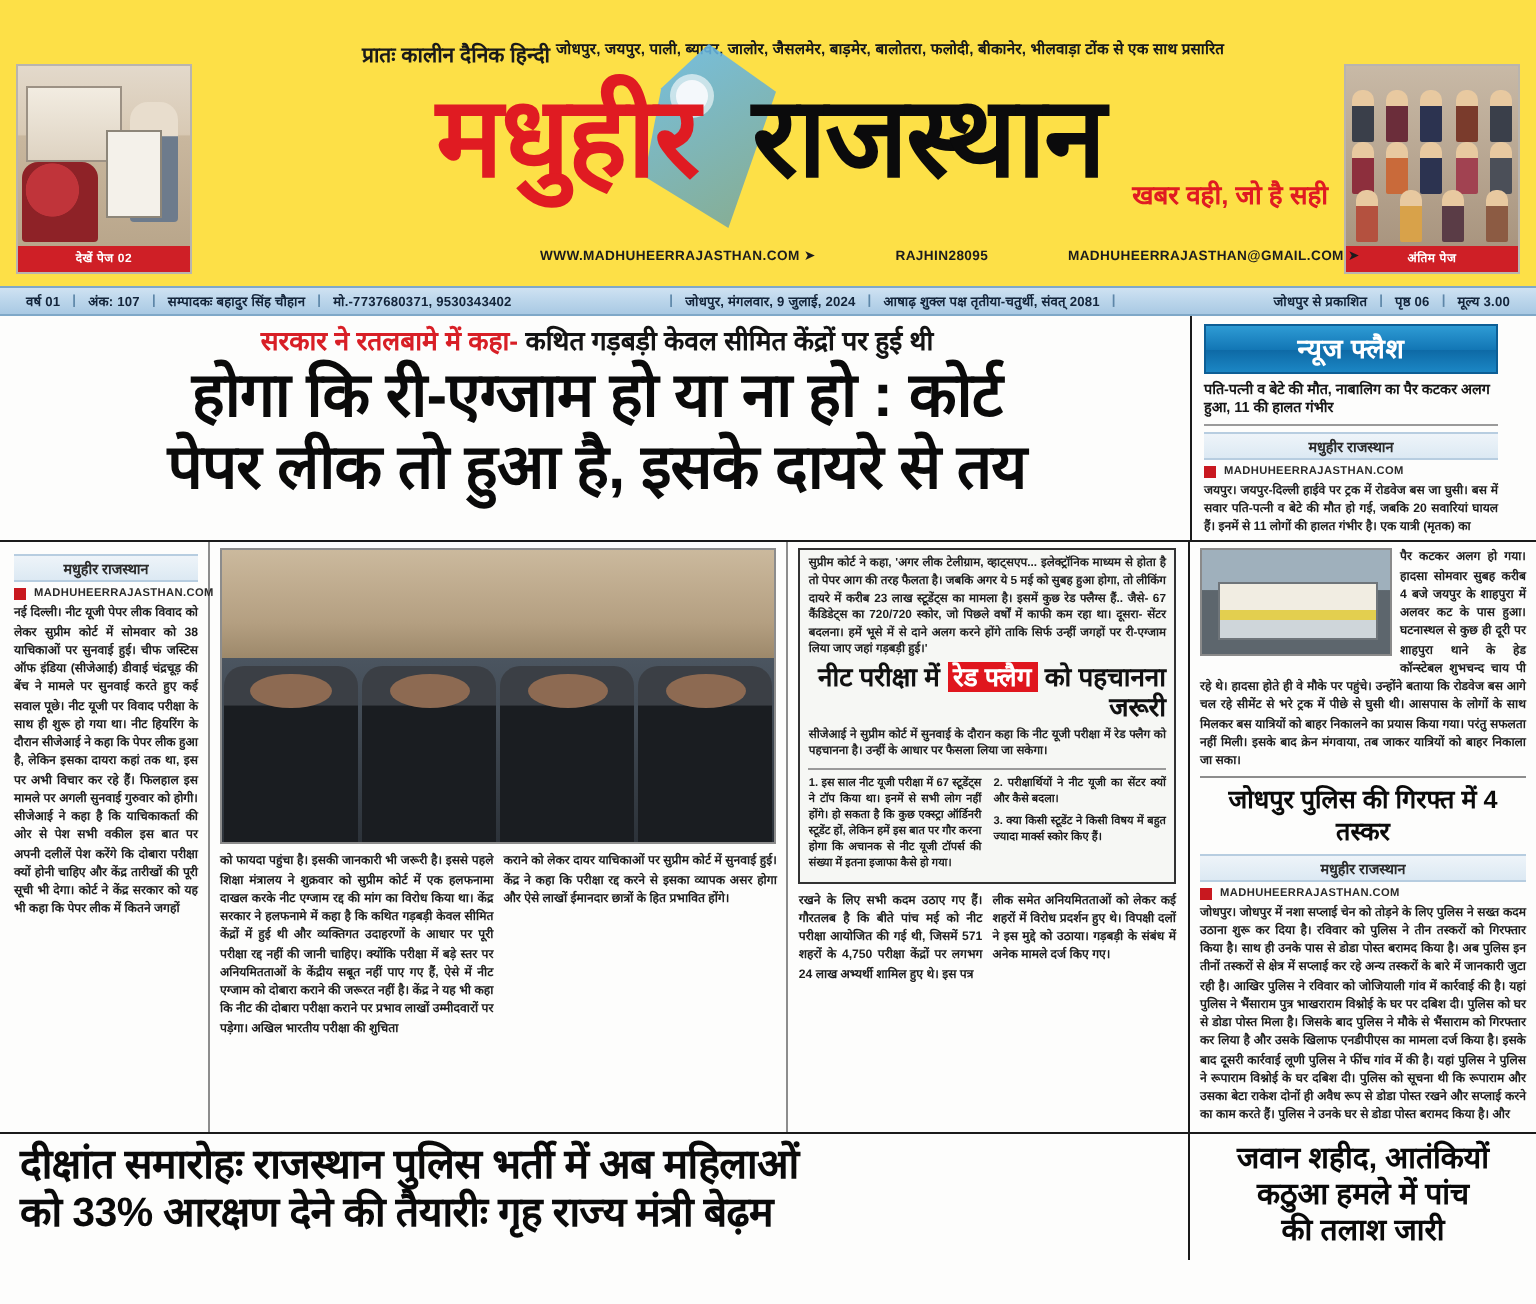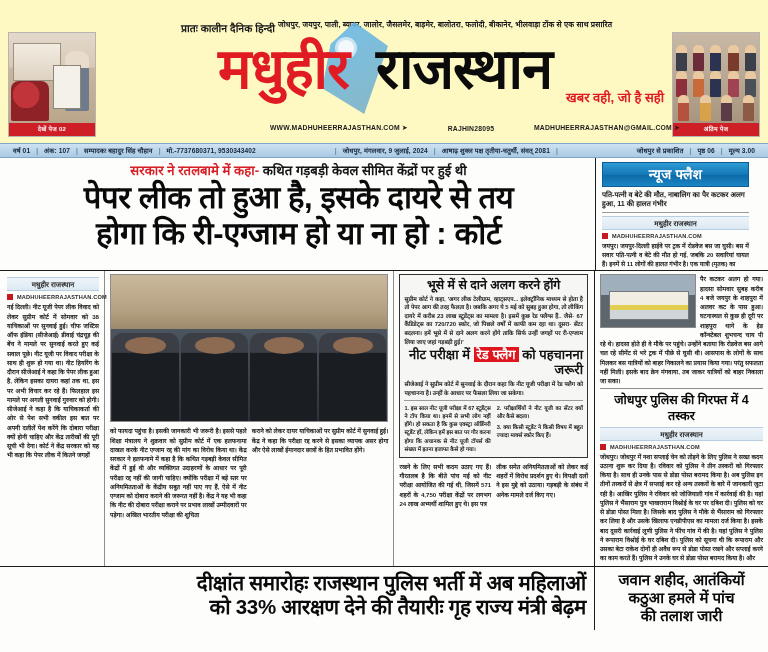--- a/index.html
+++ b/index.html
@@ -14,21 +14,21 @@
     position: relative;
     width: 768px; height: 652px;
     background: #fdfdfc;
   }
 
   
   .masthead {
     position: relative;
     height: 143px;
     width: 768px;
-    background: #fef9c3;
+    background: #fde047;
     overflow: hidden;
   }
   .mh-photo {
     position: absolute;
     width: 88px;
     border: 1px solid #b9b4ae;
     background: #cfc8bf;
   }
   .mh-photo.left  { left: 8px;  top: 32px; }
   .mh-photo.right { right: 8px; top: 32px; }
@@ -349,21 +349,21 @@
   
   .second-zone {
     border-top: 1.6px solid #1b1b1b;
     display: flex;
   }
   .sec-left { width: 595px; border-right: 1.4px solid #1b1b1b; padding: 4px 8px 4px 10px; }
   .sec-head {
     font-size: 20.5px;
     line-height: 1.2;
     font-weight: bold;
-    text-align: right;
+    text-align: left;
     color: #0a0a0a;
     letter-spacing: -.3px;
   }
   .sec-right { width: 173px; padding: 4px 6px; }
   .sec-right-head {
     font-size: 15px;
     line-height: 1.22;
     font-weight: bold;
     text-align: center;
     color: #0a0a0a;
@@ -462,22 +462,22 @@
       <span class="sep">|</span>
     <span class="seg">मूल्य 3.00</span>
   </div>
 
   <div class="lead-zone">
     <div class="lead-left">
       <div class="kicker">
         <span class="rd">सरकार ने रतलबामे में कहा-</span>
         <span>कथित गड़बड़ी केवल सीमित केंद्रों पर हुई थी</span>
       </div>
+      <div class="lead-head">होगा कि री-एग्जाम हो या ना हो : कोर्ट</div>
       <div class="lead-head">पेपर लीक तो हुआ है, इसके दायरे से तय</div>
-      <div class="lead-head">होगा कि री-एग्जाम हो या ना हो : कोर्ट</div>
     </div>
 
     <div class="flash-col">
       <div class="flash-banner">न्यूज फ्लैश</div>
       <div class="flash-sub">पति-पत्नी व बेटे की मौत, नाबालिग का पैर कटकर अलग हुआ, 11 की हालत गंभीर</div>
       <div class="byline">मधुहीर राजस्थान</div>
       <div class="source-row">
         <span class="sq"></span>
         <span class="url">MADHUHEERRAJASTHAN.COM</span>
       </div>
@@ -508,21 +508,20 @@
           </div>
         </div>
         <div class="three-col">
           <div class="bodytext">को फायदा पहुंचा है। इसकी जानकारी भी जरूरी है। इससे पहले शिक्षा मंत्रालय ने शुक्रवार को सुप्रीम कोर्ट में एक हलफनामा दाखल करके नीट एग्जाम रद्द की मांग का विरोध किया था। केंद्र सरकार ने हलफनामे में कहा है कि कथित गड़बड़ी केवल सीमित केंद्रों में हुई थी और व्यक्तिगत उदाहरणों के आधार पर पूरी परीक्षा रद्द नहीं की जानी चाहिए। क्योंकि परीक्षा में बड़े स्तर पर अनियमितताओं के केंद्रीय सबूत नहीं पाए गए हैं, ऐसे में नीट एग्जाम को दोबारा कराने की जरूरत नहीं है। केंद्र ने यह भी कहा कि नीट की दोबारा परीक्षा कराने पर प्रभाव लाखों उम्मीदवारों पर पड़ेगा। अखिल भारतीय परीक्षा की शुचिता</div>
           <div class="bodytext">कराने को लेकर दायर याचिकाओं पर सुप्रीम कोर्ट में सुनवाई हुई। केंद्र ने कहा कि परीक्षा रद्द करने से इसका व्यापक असर होगा और ऐसे लाखों ईमानदार छात्रों के हित प्रभावित होंगे।</div>
         </div>
       </div>
 
       <div class="c3">
         <div class="boxed">
-          <div class="boxed-title">भूसे में से दाने अलग करने होंगे</div>
           <div class="boxed-sub">सुप्रीम कोर्ट ने कहा, 'अगर लीक टेलीग्राम, व्हाट्सएप... इलेक्ट्रॉनिक माध्यम से होता है तो पेपर आग की तरह फैलता है। जबकि अगर ये 5 मई को सुबह हुआ होगा, तो लीकिंग दायरे में करीब 23 लाख स्टूडेंट्स का मामला है। इसमें कुछ रेड फ्लैग्स हैं.. जैसे- 67 कैंडिडेट्स का 720/720 स्कोर, जो पिछले वर्षों में काफी कम रहा था। दूसरा- सेंटर बदलना। हमें भूसे में से दाने अलग करने होंगे ताकि सिर्फ उन्हीं जगहों पर री-एग्जाम लिया जाए जहां गड़बड़ी हुई।'</div>
           <div class="redflag-title">
             <span>नीट परीक्षा में</span>
             <span class="rd">रेड फ्लैग</span>
             <span>को पहचानना जरूरी</span>
           </div>
           <div class="boxed-sub" style="margin-top:2px">सीजेआई ने सुप्रीम कोर्ट में सुनवाई के दौरान कहा कि नीट यूजी परीक्षा में रेड फ्लैग को पहचानना है। उन्हीं के आधार पर फैसला लिया जा सकेगा।</div>
           <div class="numlist">
             <div class="nl">1. इस साल नीट यूजी परीक्षा में 67 स्टूडेंट्स ने टॉप किया था। इनमें से सभी लोग नहीं होंगे। हो सकता है कि कुछ एक्स्ट्रा ऑर्डिनरी स्टूडेंट हों, लेकिन हमें इस बात पर गौर करना होगा कि अचानक से नीट यूजी टॉपर्स की संख्या में इतना इजाफा कैसे हो गया।</div>
             <div class="nl">

